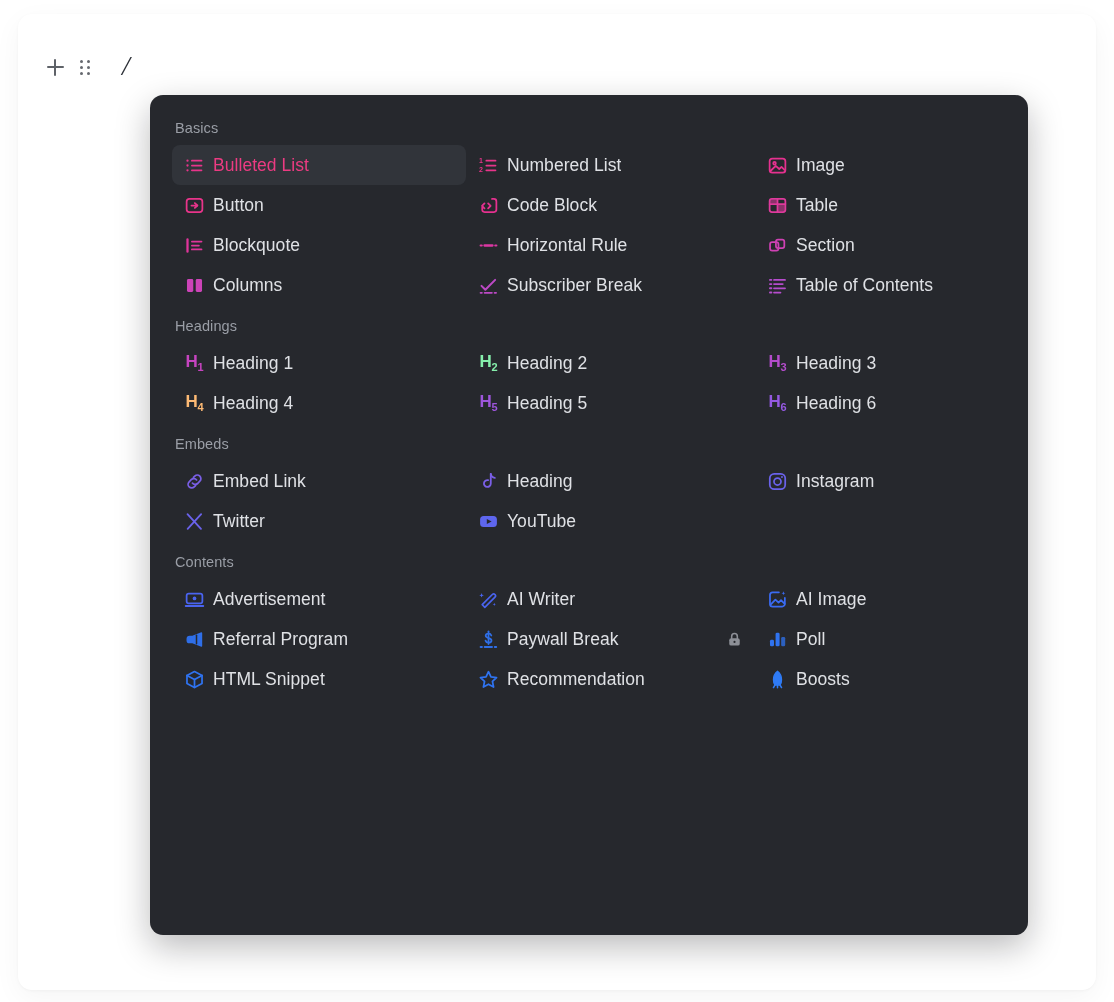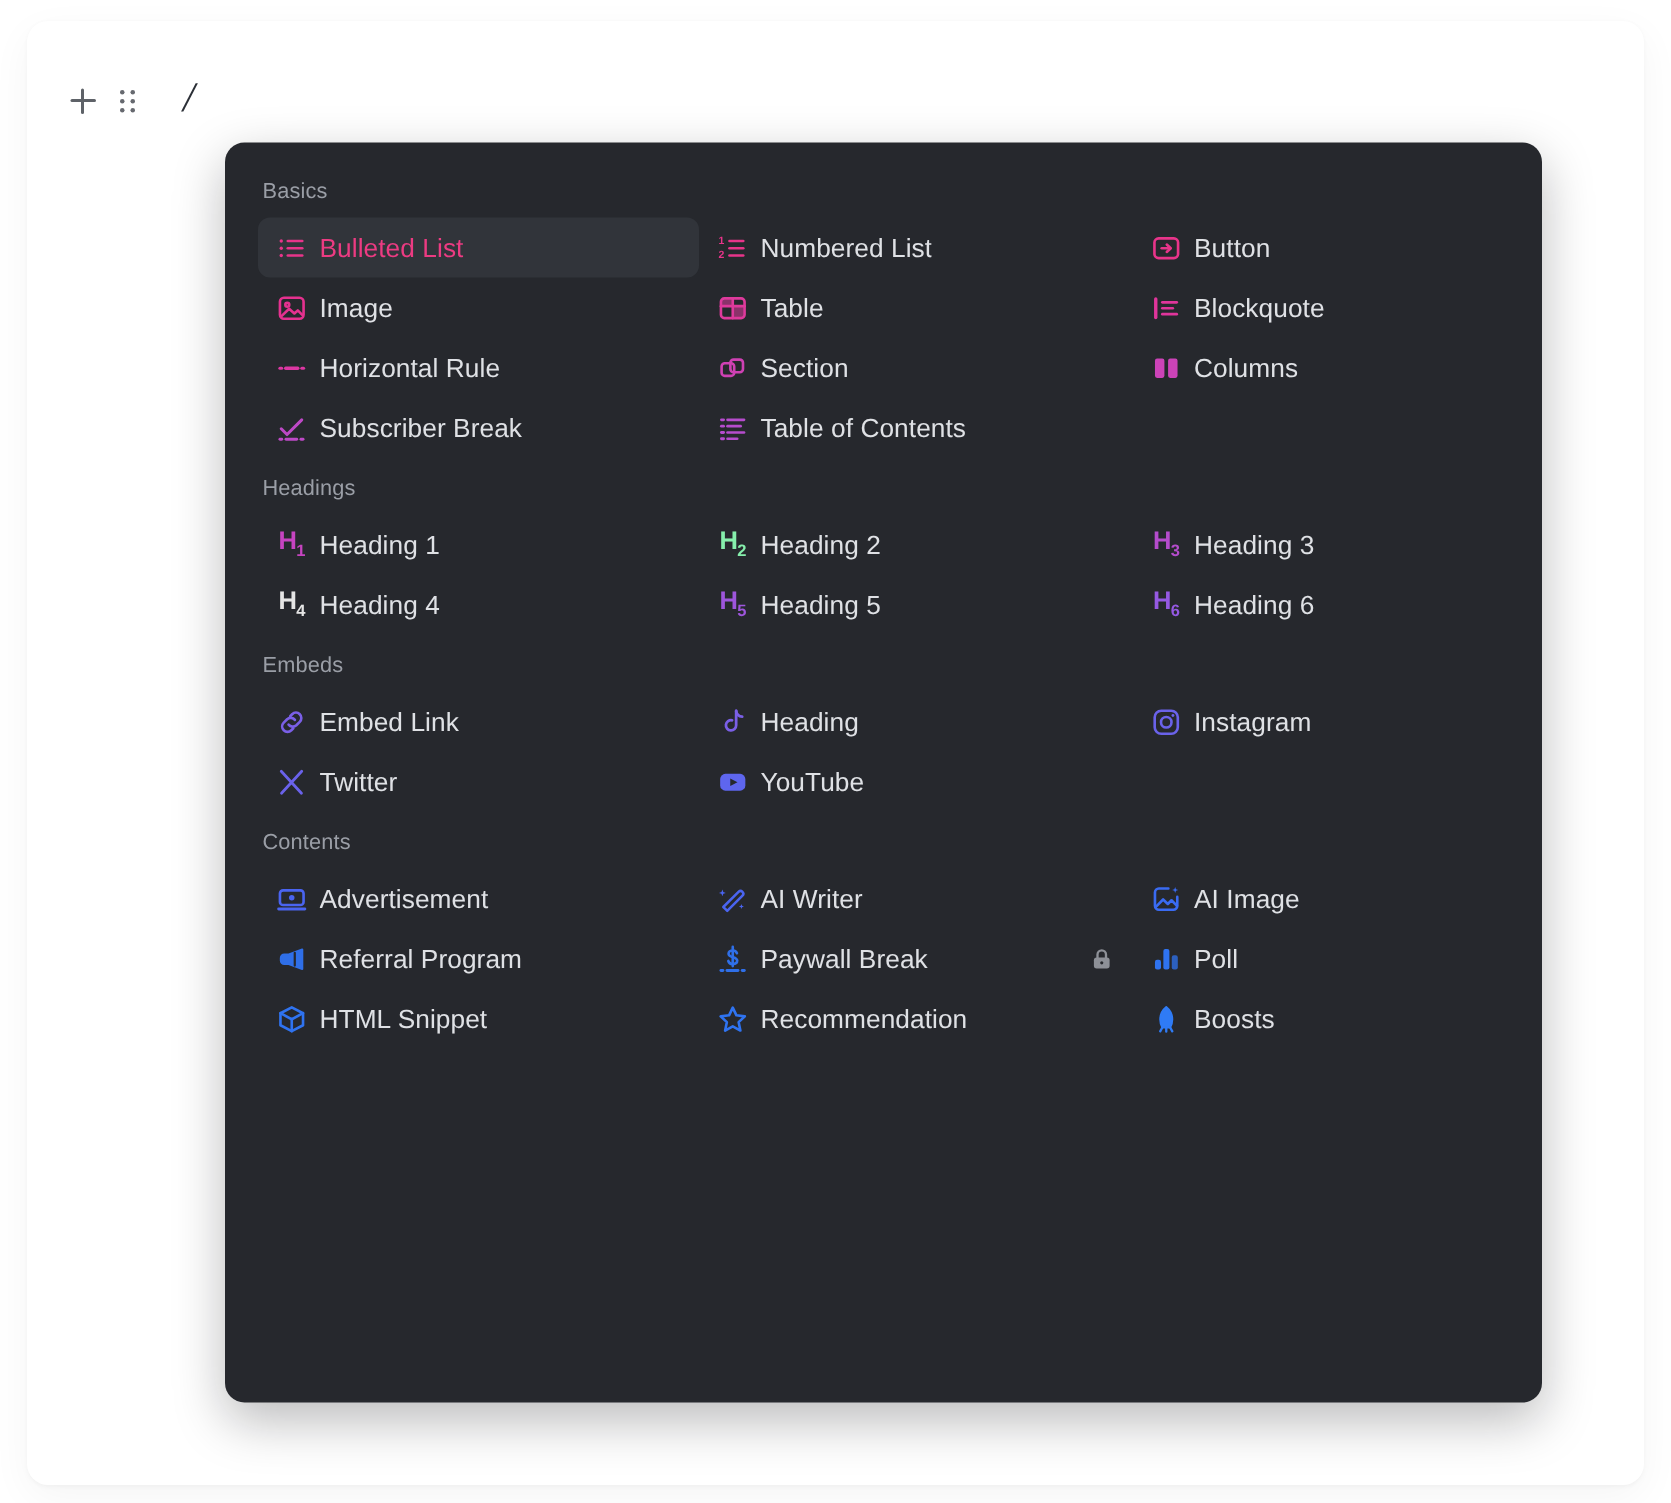--- a/index.html
+++ b/index.html
@@ -217,38 +217,48 @@
                 <text x="1.2" y="9" font-size="8" font-weight="700" fill="currentColor" stroke="none" font-family="Liberation Sans, sans-serif">1</text>
                 <text x="1.2" y="19.5" font-size="8" font-weight="700" fill="currentColor" stroke="none" font-family="Liberation Sans, sans-serif">2</text>
                 <line x1="9.5" y1="6.5" x2="20" y2="6.5"></line>
                 <line x1="9.5" y1="12" x2="20" y2="12"></line>
                 <line x1="9.5" y1="17.5" x2="20" y2="17.5"></line>
               </svg>
             </span>
             <span class="lbl">Numbered List</span>
           </div>
           <div class="cmd">
+            <span class="ico" style="color: rgb(229, 49, 143);">
+              <svg viewBox="0 0 24 24" fill="none" stroke="currentColor" stroke-width="2" stroke-linecap="round" stroke-linejoin="round">
+                <rect x="3" y="4" width="18" height="16" rx="3"></rect>
+                <circle cx="8.6" cy="9.4" r="1.5"></circle>
+                <polyline points="4.2,18 10,12.4 14,16 16.6,13.6 20,17"></polyline>
+              </svg>
+            </span>
+            <span class="lbl">Image</span>
+          </div>
+          <div class="cmd">
             <span class="ico" style="color: rgb(232, 52, 138);">
               <svg viewBox="0 0 24 24" fill="none" stroke="currentColor" stroke-width="2" stroke-linecap="round" stroke-linejoin="round">
                 <rect x="3" y="4.5" width="18" height="15" rx="3.2"></rect>
                 <line x1="8.5" y1="12" x2="15" y2="12"></line>
                 <polyline points="12.4,9.2 15.4,12 12.4,14.8"></polyline>
               </svg>
             </span>
             <span class="lbl">Button</span>
           </div>
           <div class="cmd">
             <span class="ico" style="color: rgb(229, 49, 143);">
               <svg viewBox="0 0 24 24" fill="none" stroke="currentColor" stroke-width="2" stroke-linecap="round" stroke-linejoin="round">
-                <rect x="3" y="4" width="18" height="16" rx="3"></rect>
-                <circle cx="8.6" cy="9.4" r="1.5"></circle>
-                <polyline points="4.2,18 10,12.4 14,16 16.6,13.6 20,17"></polyline>
-              </svg>
-            </span>
-            <span class="lbl">Image</span>
+                <path d="M16 4.5h2.2A2.8 2.8 0 0 1 21 7.3v9.4a2.8 2.8 0 0 1-2.8 2.8H7.6A2.8 2.8 0 0 1 4.8 16.7V14"></path>
+                <polyline points="7.4,9.6 4.6,12.4 7.4,15.2" stroke-width="2.1"></polyline>
+                <polyline points="11.6,15.2 14.4,12.4 11.6,9.6" stroke-width="2.1"></polyline>
+              </svg>
+            </span>
+            <span class="lbl">Code Block</span>
           </div>
           <div class="cmd">
             <span class="ico" style="color: rgb(222, 58, 156);">
               <svg viewBox="0 0 24 24" fill="none" stroke="currentColor" stroke-width="2" stroke-linecap="round" stroke-linejoin="round">
                 <rect x="3" y="4.5" width="18" height="15" rx="2.6"></rect>
                 <line x1="3" y1="10.4" x2="21" y2="10.4"></line>
                 <line x1="12" y1="4.5" x2="12" y2="19.5"></line>
                 <rect x="3.6" y="5.1" width="7.8" height="4.7" fill="currentColor" stroke="none" opacity=".55"></rect>
                 <rect x="12.6" y="11" width="7.8" height="7.9" fill="currentColor" stroke="none" opacity=".55"></rect>
               </svg>
@@ -337,21 +347,21 @@
             </span>
             <span class="lbl">Heading 2</span>
           </div>
           <div class="cmd">
             <span class="ico" style="color: rgb(180, 76, 204);">
               <span class="htag">H<sub>3</sub></span>
             </span>
             <span class="lbl">Heading 3</span>
           </div>
           <div class="cmd">
-            <span class="ico" style="color: #e5e5e5;">
+            <span class="ico" style="color: #fdba74;">
               <span class="htag">H<sub>4</sub></span>
             </span>
             <span class="lbl">Heading 4</span>
           </div>
           <div class="cmd">
             <span class="ico" style="color: rgb(158, 86, 220);">
               <span class="htag">H<sub>5</sub></span>
             </span>
             <span class="lbl">Heading 5</span>
           </div>

